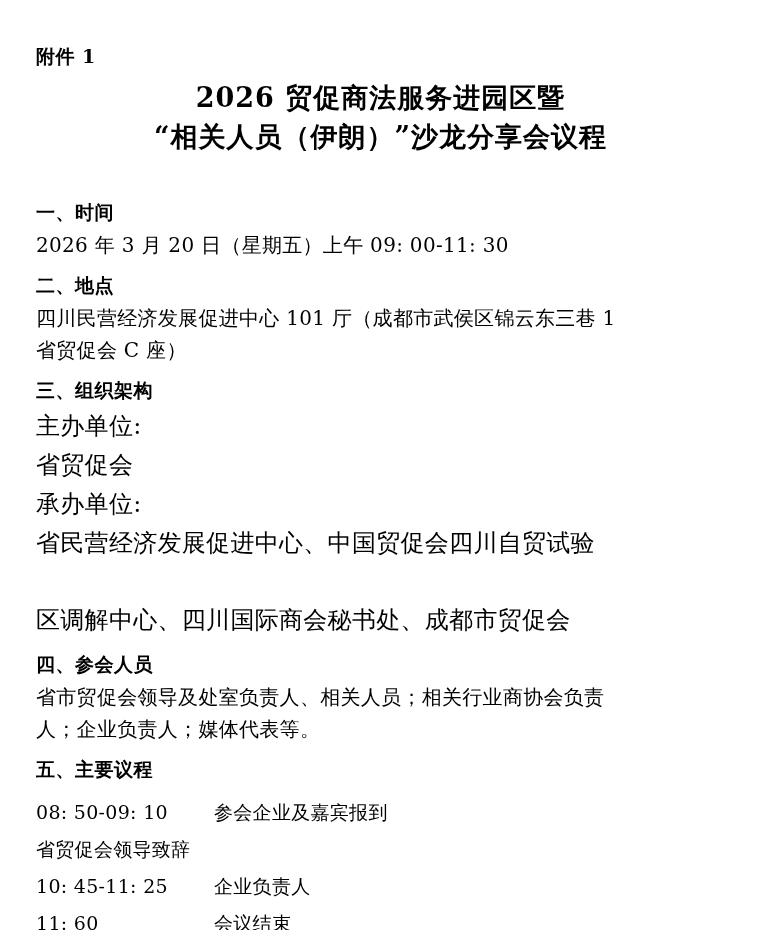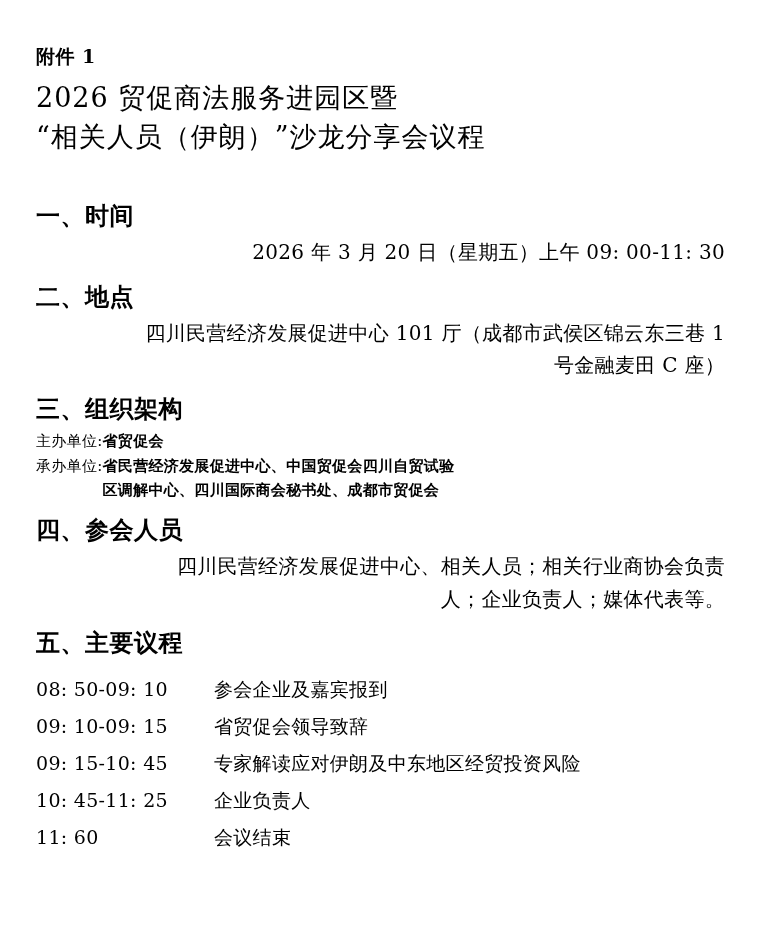--- a/index.html
+++ b/index.html
@@ -21,59 +21,59 @@
     box-sizing: border-box;
     padding: 44px 36px 0 36px;
   }
   .attachment-label {
     font-size: 19px;
     font-weight: bold;
     letter-spacing: 0.5px;
     margin: 0 0 8px 0;
   }
   .doc-title {
+    text-align: center;
     font-size: 27px;
-    font-weight: normal;
+    font-weight: bold;
     line-height: 1.45;
     letter-spacing: 1px;
     margin: 6px 0 0 0;
   }
   .doc-title .line {
     display: block;
     white-space: nowrap;
   }
   .body-block {
     margin-top: 42px;
   }
   .section-heading {
-    font-size: 24px;
+    font-size: 19px;
     font-weight: bold;
     letter-spacing: 0.5px;
     line-height: 1.5;
     margin: 10px 0 2px 0;
   }
   .para {
     font-size: 20px;
     line-height: 1.62;
     letter-spacing: 0.3px;
     margin: 0;
-    text-align: right;
   }
   .org-row {
     display: flex;
-    font-size: 15px;
+    font-size: 24px;
     line-height: 1.62;
     letter-spacing: 0.3px;
+    flex-direction: column;
   }
   .org-row .org-label {
     white-space: nowrap;
   }
   .org-row .org-value {
     flex: 1;
-    font-weight: bold;
   }
   .agenda {
     margin-top: 10px;
   }
   .agenda-row {
     display: flex;
     font-size: 19px;
     line-height: 1.0;
     letter-spacing: 0.3px;
     padding: 9px 0 9px 0;
@@ -99,54 +99,49 @@
     <span class="line">“相关人员（伊朗）”沙龙分享会议程</span>
   </div>
 
   <div class="body-block">
 
     <div class="section-heading">一、时间</div>
     <p class="para">2026 年 3 月 20 日（星期五）上午 09: 00-11: 30</p>
 
     <div class="section-heading">二、地点</div>
     <p class="para">四川民营经济发展促进中心 101 厅（成都市武侯区锦云东三巷 1</p>
-    <p class="para">号金融麦田 C 座）</p>
+    <p class="para">省贸促会 C 座）</p>
 
     <div class="section-heading">三、组织架构</div>
     <div class="org-row">
       <span class="org-label">主办单位:</span>
       <span class="org-value">省贸促会</span>
     </div>
     <div class="org-row">
       <span class="org-label">承办单位:</span>
       <span class="org-value">省民营经济发展促进中心、中国贸促会四川自贸试验</span>
     </div>
     <div class="org-row">
       <span class="org-label" style="visibility:hidden;">承办单位:</span>
       <span class="org-value">区调解中心、四川国际商会秘书处、成都市贸促会</span>
     </div>
 
     <div class="section-heading">四、参会人员</div>
-    <p class="para">四川民营经济发展促进中心、相关人员；相关行业商协会负责</p>
+    <p class="para">省市贸促会领导及处室负责人、相关人员；相关行业商协会负责</p>
     <p class="para">人；企业负责人；媒体代表等。</p>
 
     <div class="section-heading">五、主要议程</div>
 
     <div class="agenda">
       <div class="agenda-row">
         <span class="agenda-time">08: 50-09: 10</span>
         <span class="agenda-desc">参会企业及嘉宾报到</span>
       </div>
       <div class="agenda-row">
-        <span class="agenda-time">09: 10-09: 15</span>
         <span class="agenda-desc">省贸促会领导致辞</span>
-      </div>
-      <div class="agenda-row">
-        <span class="agenda-time">09: 15-10: 45</span>
-        <span class="agenda-desc">专家解读应对伊朗及中东地区经贸投资风险</span>
       </div>
       <div class="agenda-row">
         <span class="agenda-time">10: 45-11: 25</span>
         <span class="agenda-desc">企业负责人</span>
       </div>
       <div class="agenda-row">
         <span class="agenda-time">11: 60</span>
         <span class="agenda-desc">会议结束</span>
       </div>
     </div>

